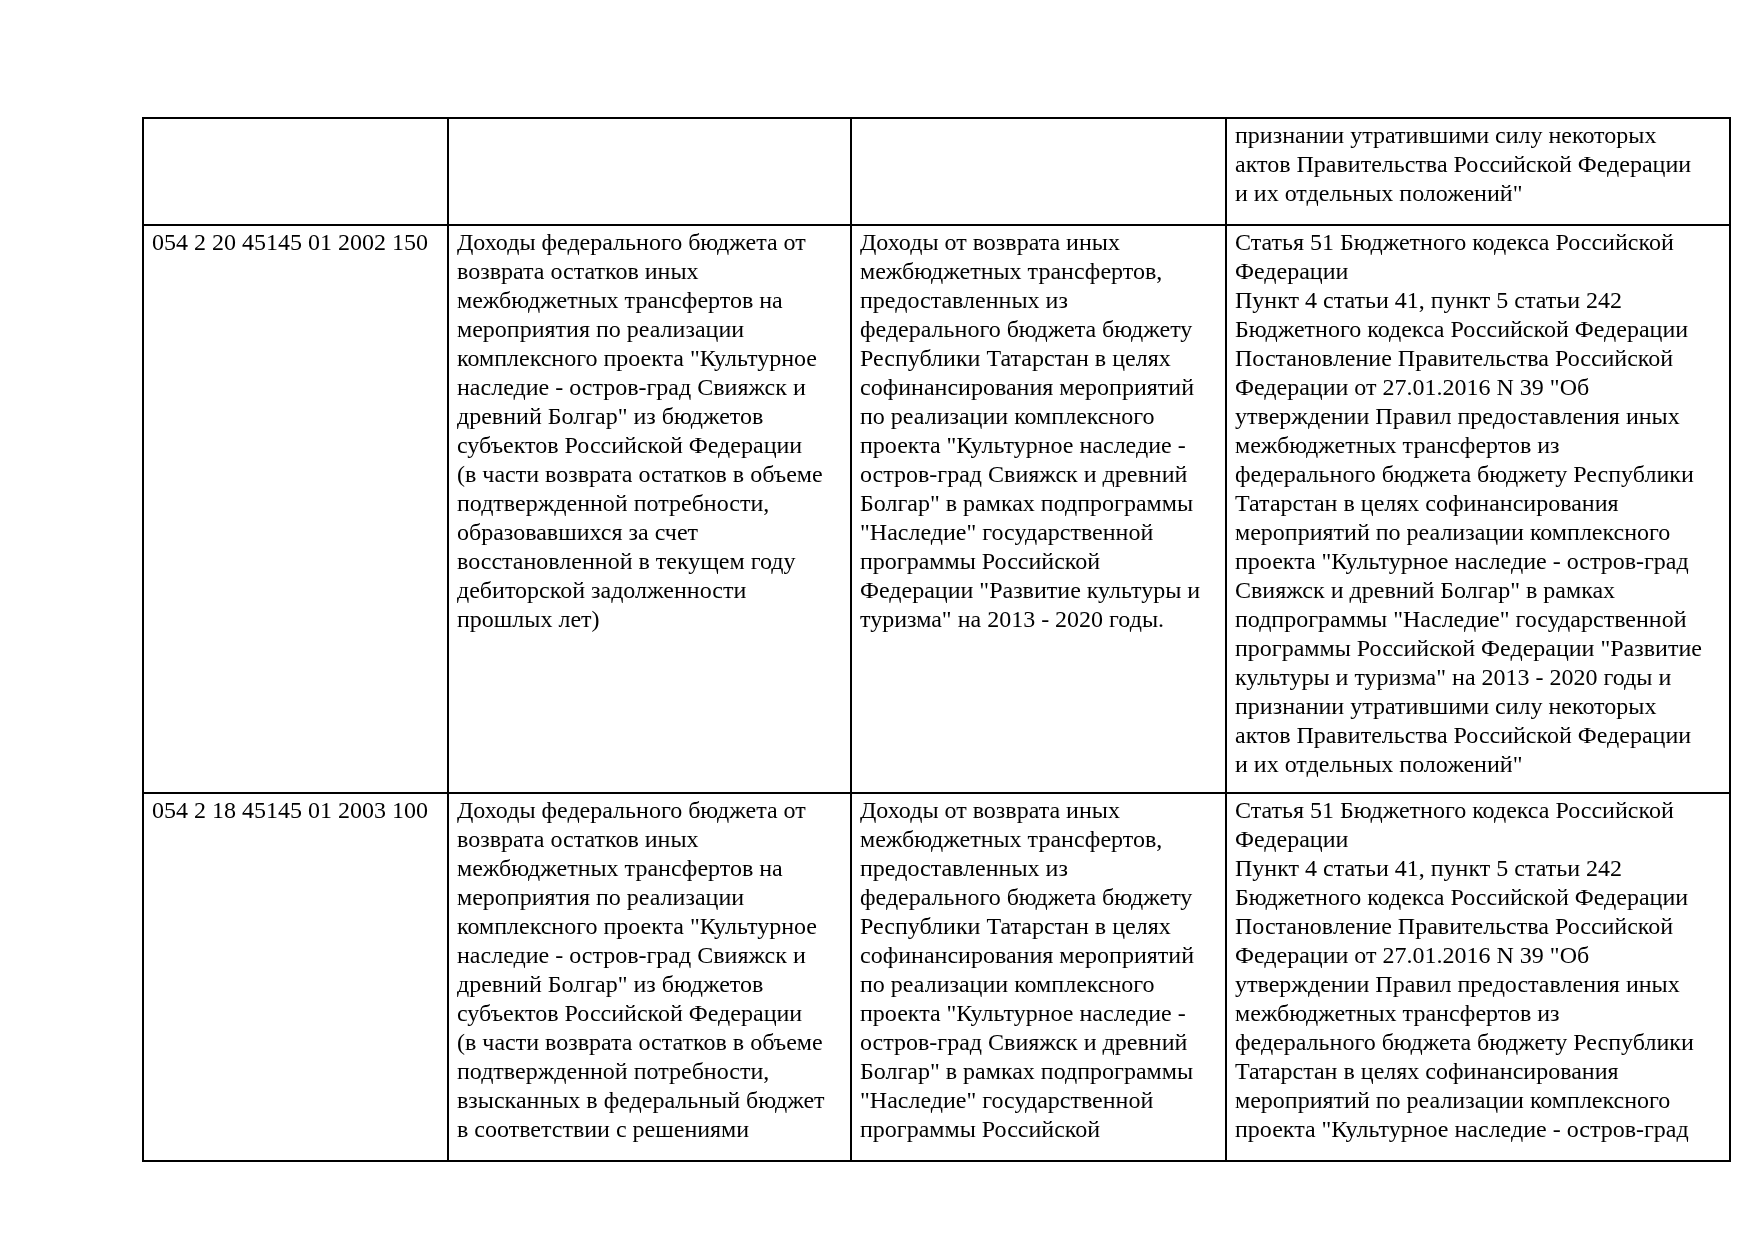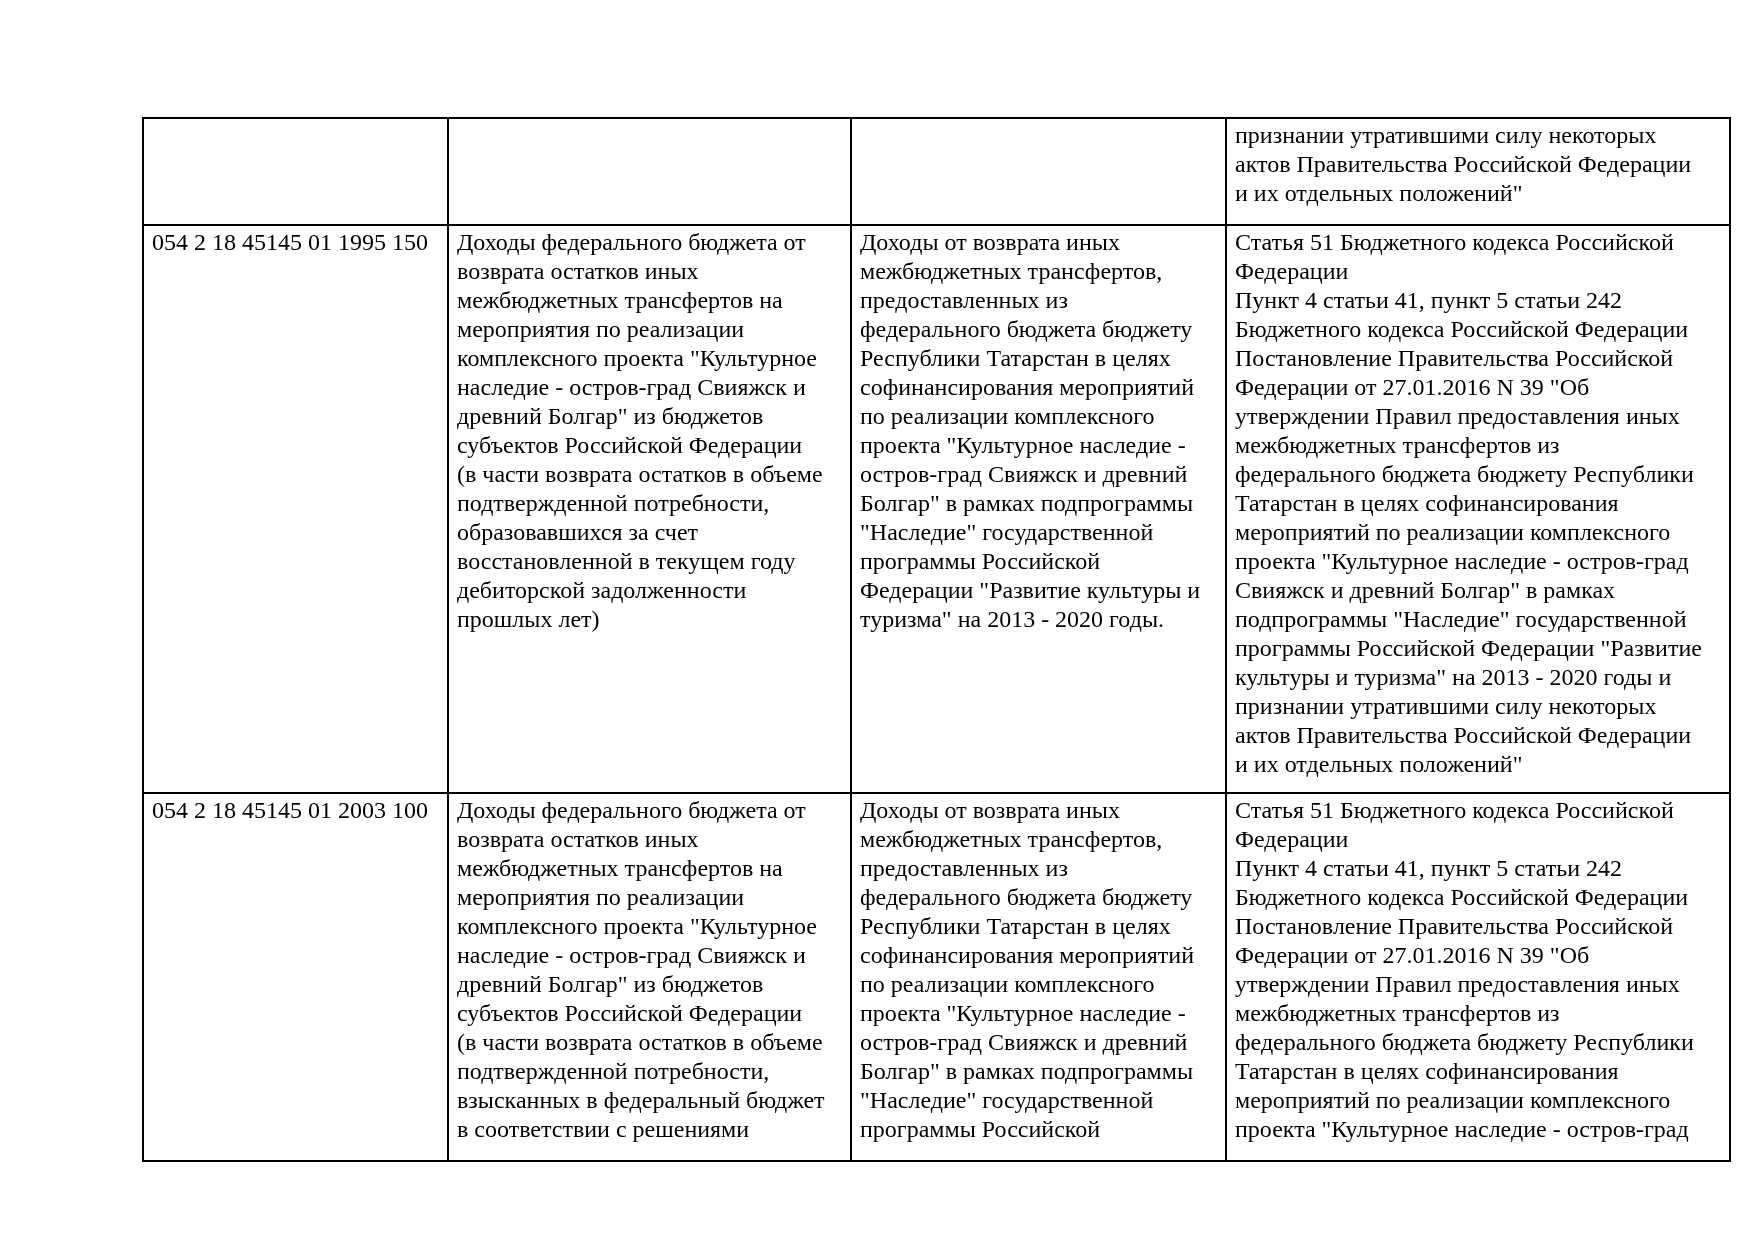--- a/index.html
+++ b/index.html
@@ -77,21 +77,21 @@
             <div class="cell-clip"></div>
           </td>
           <td>
             <div class="cell-clip">признании утратившими силу некоторых
 актов Правительства Российской Федерации
 и их отдельных положений"</div>
           </td>
         </tr>
         <tr class="row-2">
           <td>
-            <div class="cell-clip">054 2 18 45145 01 1995 150</div>
+            <div class="cell-clip">054 2 20 45145 01 2002 150</div>
           </td>
           <td>
             <div class="cell-clip">Доходы федерального бюджета от
 возврата остатков иных
 межбюджетных трансфертов на
 мероприятия по реализации
 комплексного проекта "Культурное
 наследие - остров-град Свияжск и
 древний Болгар" из бюджетов
 субъектов Российской Федерации

